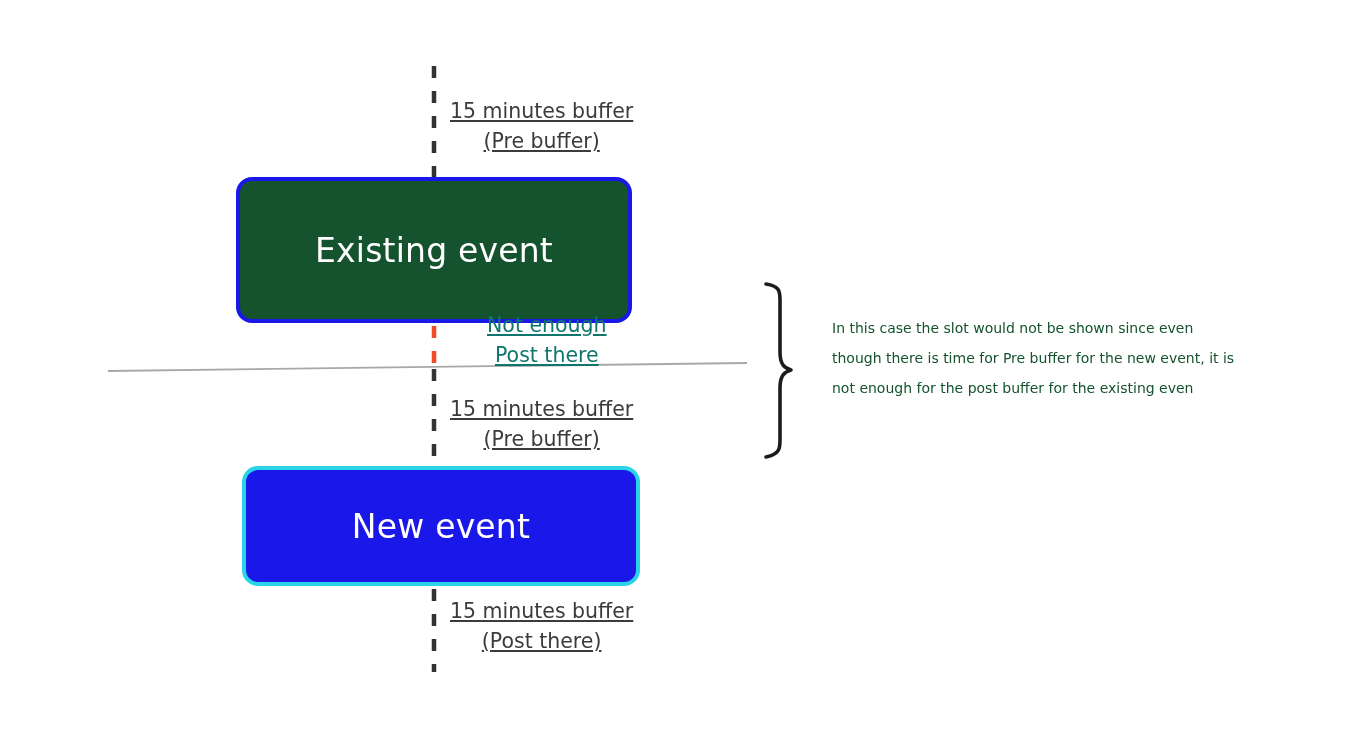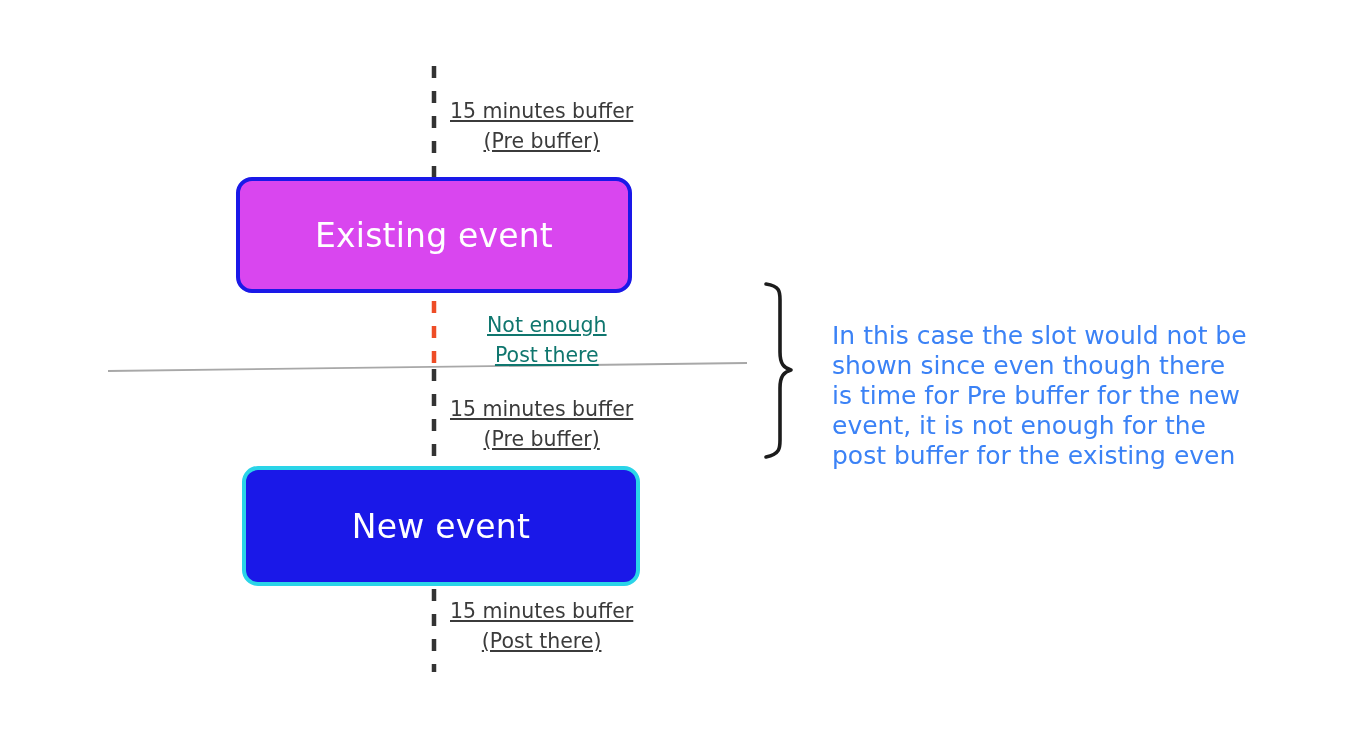--- a/index.html
+++ b/index.html
@@ -42,22 +42,22 @@
     color: #ffffff;
     font-size: 33px;
     font-weight: 400;
     letter-spacing: 0.2px;
   }
 
   #existing-event-box {
     left: 236px;
     top: 177px;
     width: 396px;
-    height: 116px;
-    background: #d946ef;
+    height: 146px;
+    background: #14532d;
     border: 4px solid #1a18e8;
     align-items: center;
   }
 
   #new-event-box {
     left: 236px;
     top: 466px;
     width: 398px;
     height: 120px;
     background: #1a18e8;
@@ -102,25 +102,25 @@
 
   #post-buffer-bottom {
     left: 450px;
     top: 596px;
   }
 
   
   #explanation-text {
     position: absolute;
     left: 832px;
-    top: 321px;
+    top: 313px;
     width: 415px;
-    font-size: 25px;
+    font-size: 14px;
     line-height: 30px;
-    color: #3b82f6;
+    color: #14532d;
   }
 </style>
 </head>
 <body>
 
 <div id="canvas">
 
   <svg class="svg-layer" viewBox="0 0 1351 742" width="1351" height="742" xmlns="http://www.w3.org/2000/svg">
 
     <line x1="434" y1="66" x2="434" y2="179" stroke="#333333" stroke-width="4.5" stroke-dasharray="12 13" stroke-linecap="butt"></line>

